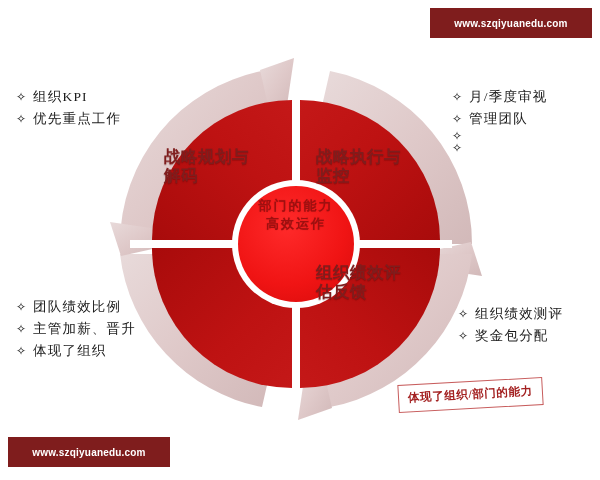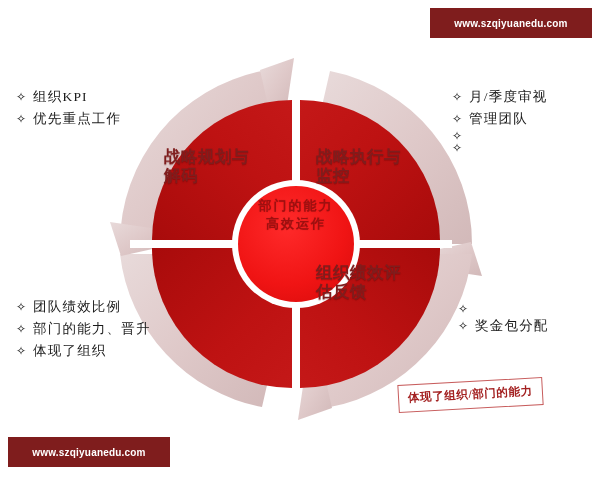--- a/index.html
+++ b/index.html
@@ -291,31 +291,32 @@
     </div>
   </div>
 
   <div class="bullet-list" id="list-bottom-left">
     <div class="bullet-item">
       <span class="bullet-mark">✧</span>
       <span class="bullet-text">团队绩效比例</span>
     </div>
     <div class="bullet-item">
       <span class="bullet-mark">✧</span>
-      <span class="bullet-text">部门的能力、晋升</span>
+      <span class="bullet-text">主管加薪、晋升</span>
     </div>
     <div class="bullet-item">
       <span class="bullet-mark">✧</span>
       <span class="bullet-text">体现了组织</span>
     </div>
   </div>
 
   <div class="bullet-list" id="list-bottom-right">
     <div class="bullet-item">
       <span class="bullet-mark">✧</span>
+      <span class="bullet-text">组织绩效测评</span>
     </div>
     <div class="bullet-item">
       <span class="bullet-mark">✧</span>
       <span class="bullet-text">奖金包分配</span>
     </div>
   </div>
 
   <div id="callout">
     <span>体现了组织/部门的能力</span>
   </div>

